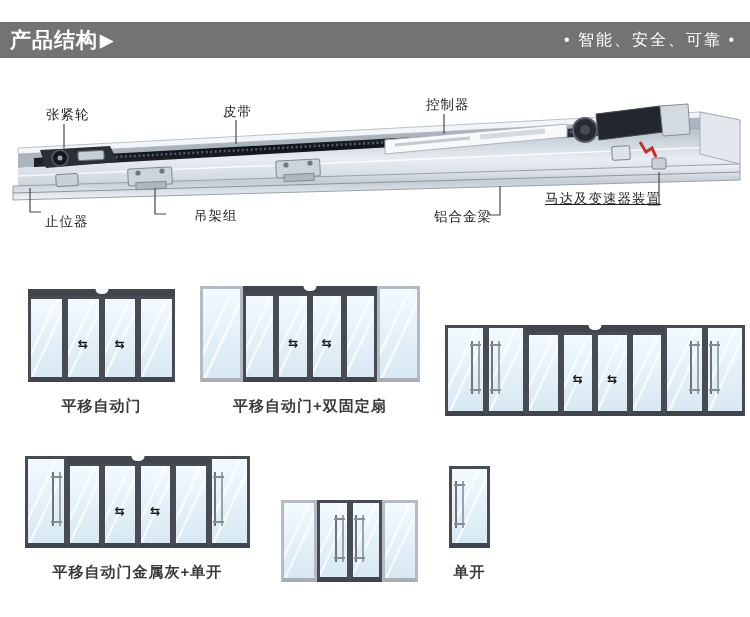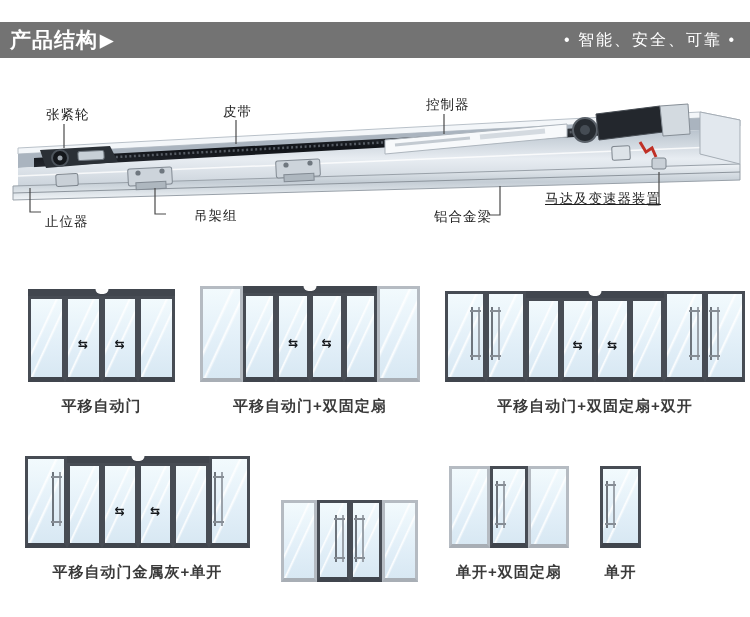--- a/index.html
+++ b/index.html
@@ -252,21 +252,20 @@
               <div class="handle right"></div>
             </div>
           </div>
           <div class="panel dark">
             <div class="glass">
               <div class="handle left"></div>
             </div>
           </div>
         </div>
       </div>
-      <div class="door-label">平移自动门+双固定扇+双开</div>
     </div>
   </div>
 <div class="doors-row row2" id="doors-row2">
     <div class="door-item">
       <div class="door" style="width: 225px; height: 92px;">
         <div class="door-panels">
           <div class="panel dark">
             <div class="glass">
               <div class="handle right"></div>
             </div>
@@ -319,38 +318,20 @@
               <div class="handle left"></div>
             </div>
           </div>
           <div class="panel light" style="flex: 1.1 1 0%;">
             <div class="glass"></div>
           </div>
         </div>
       </div>
     </div>
     <div class="door-item">
-      <div class="door" style="width: 120px; height: 82px;">
-        <div class="door-panels">
-          <div class="panel light" style="flex: 1.1 1 0%;">
-            <div class="glass"></div>
-          </div>
-          <div class="panel dark">
-            <div class="glass">
-              <div class="handle left"></div>
-            </div>
-          </div>
-          <div class="panel light" style="flex: 1.1 1 0%;">
-            <div class="glass"></div>
-          </div>
-        </div>
-      </div>
-      <div class="door-label">单开+双固定扇</div>
-    </div>
-    <div class="door-item">
       <div class="door" style="width: 41px; height: 82px;">
         <div class="door-panels">
           <div class="panel dark">
             <div class="glass">
               <div class="handle left"></div>
             </div>
           </div>
         </div>
       </div>
       <div class="door-label">单开</div>

